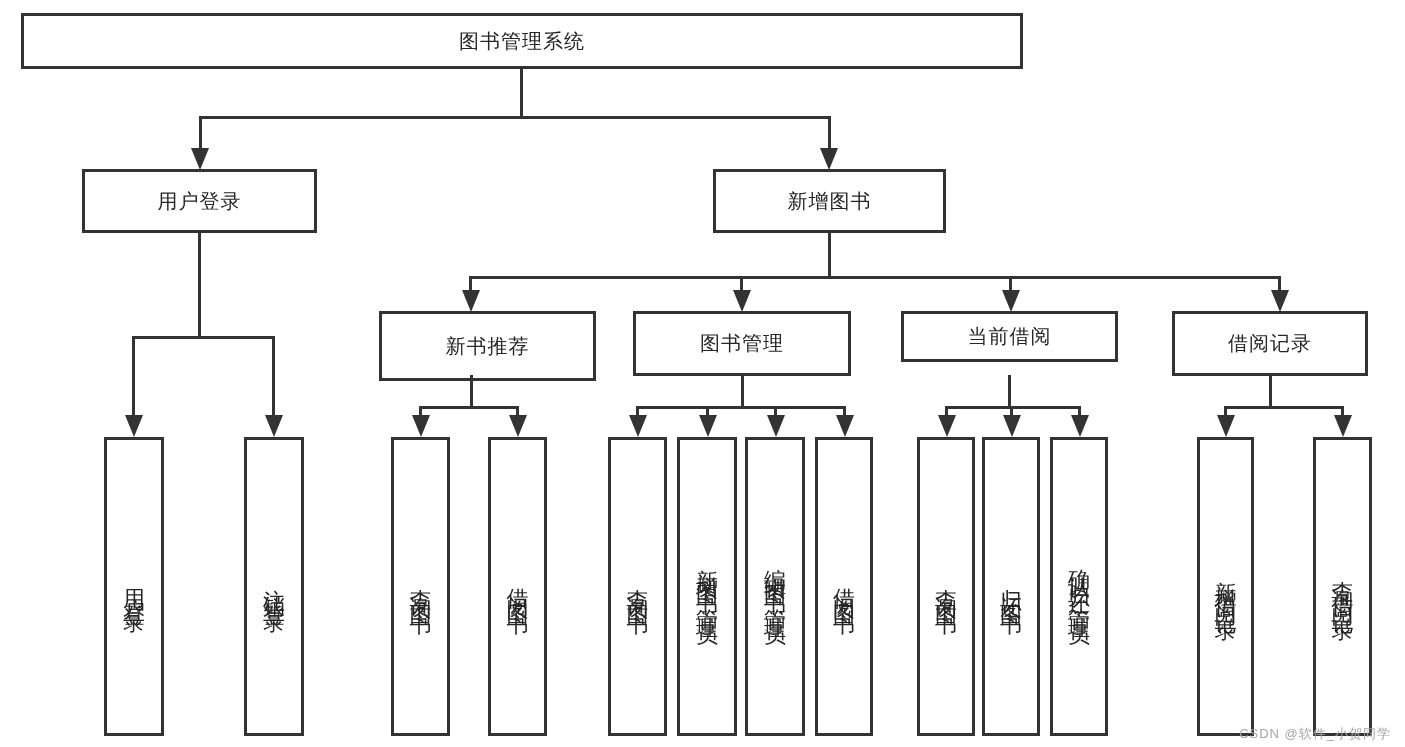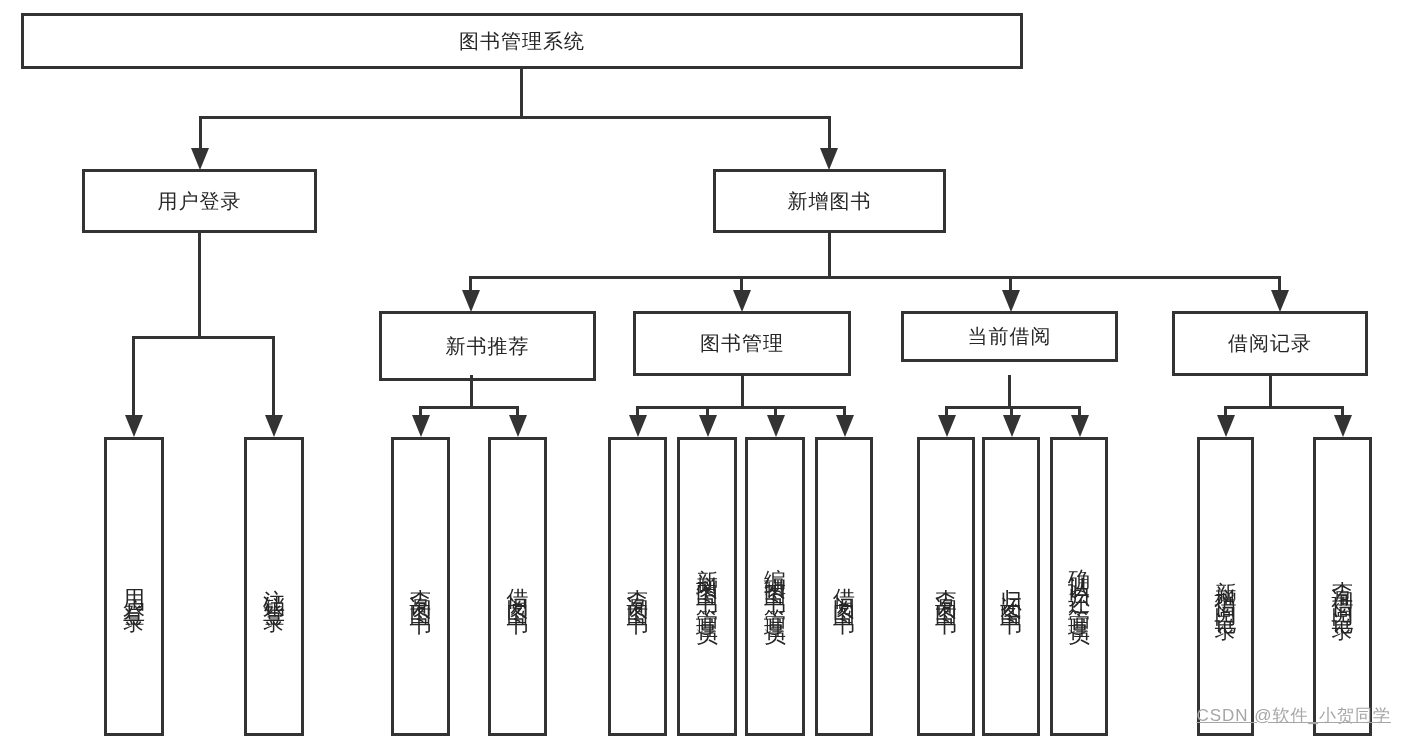--- a/index.html
+++ b/index.html
@@ -37,25 +37,24 @@
   }
   .ln{position:absolute;background:var(--line);}
   .ar{
     position:absolute;width:0;height:0;
     border-left:9px solid transparent;
     border-right:9px solid transparent;
     border-top:22px solid var(--line);
   }
   #watermark{
     position:absolute;
-    right:14px;bottom:20px;
-    font-size:17px;color:var(--watermark);
+    right:14px;bottom:4px;
+    font-size:13px;color:var(--watermark);
     letter-spacing:1px;
     z-index:10;
-    text-decoration:underline;
   }
 </style>
 </head>
 <body>
 
 <div id="canvas">
 
   <div class="n" style="left:21px;top:13px;width:1002px;height:56px;">图书管理系统</div>
 
   <div class="n" style="left:82px;top:169px;width:235px;height:64px;">用户登录</div>

